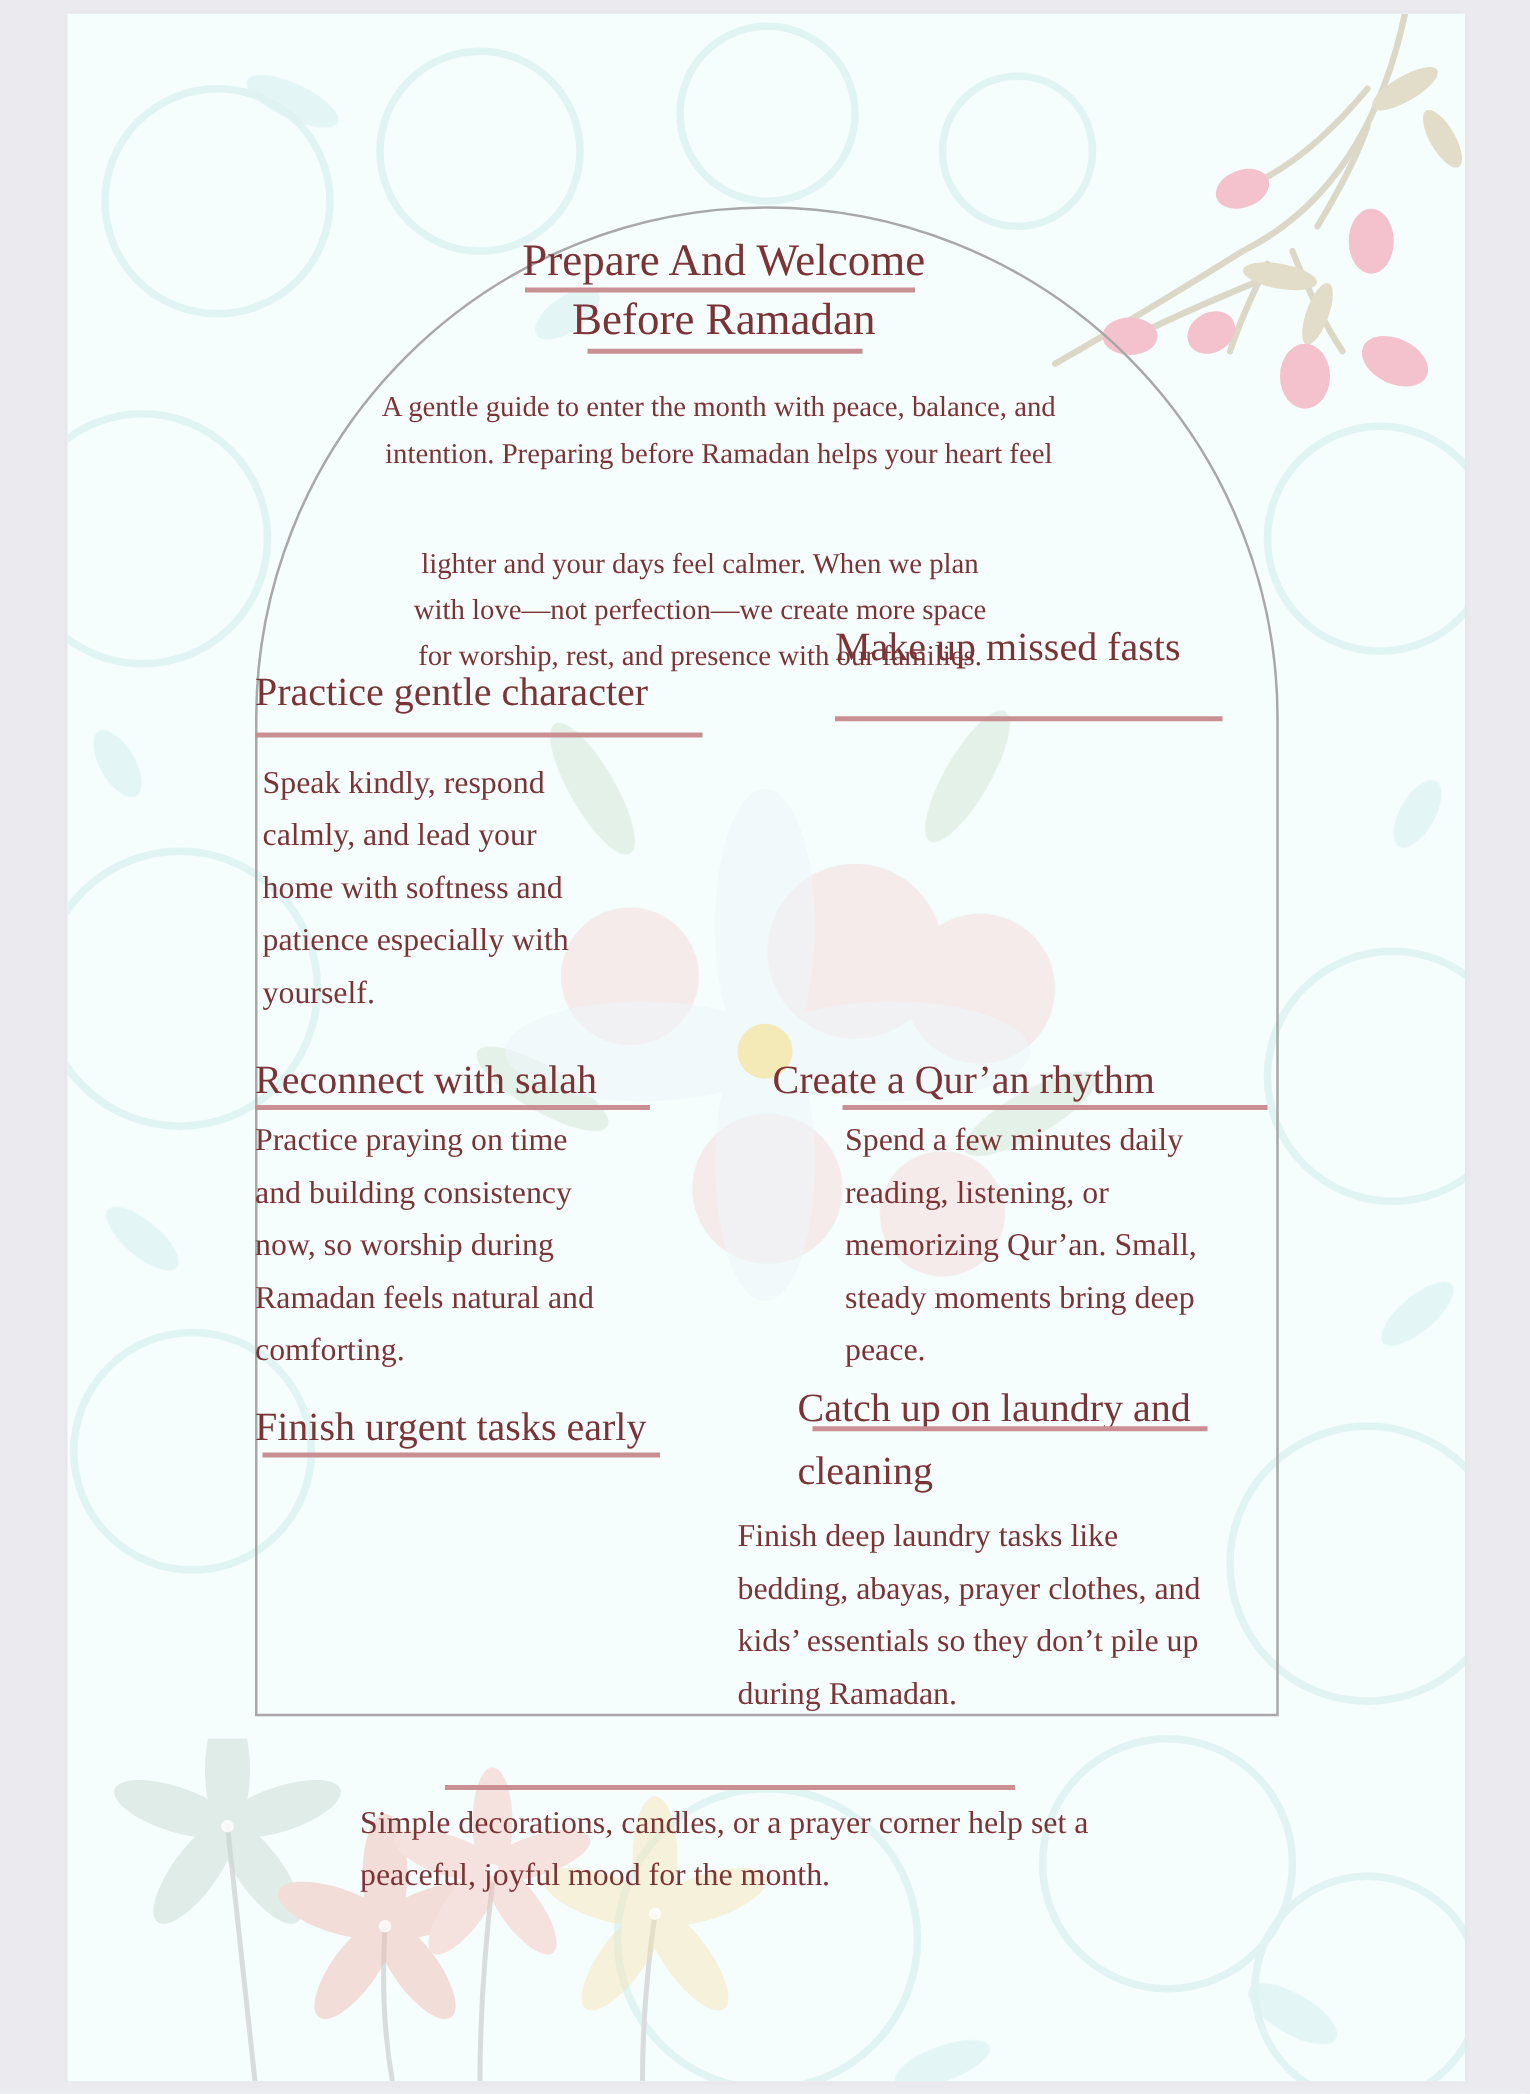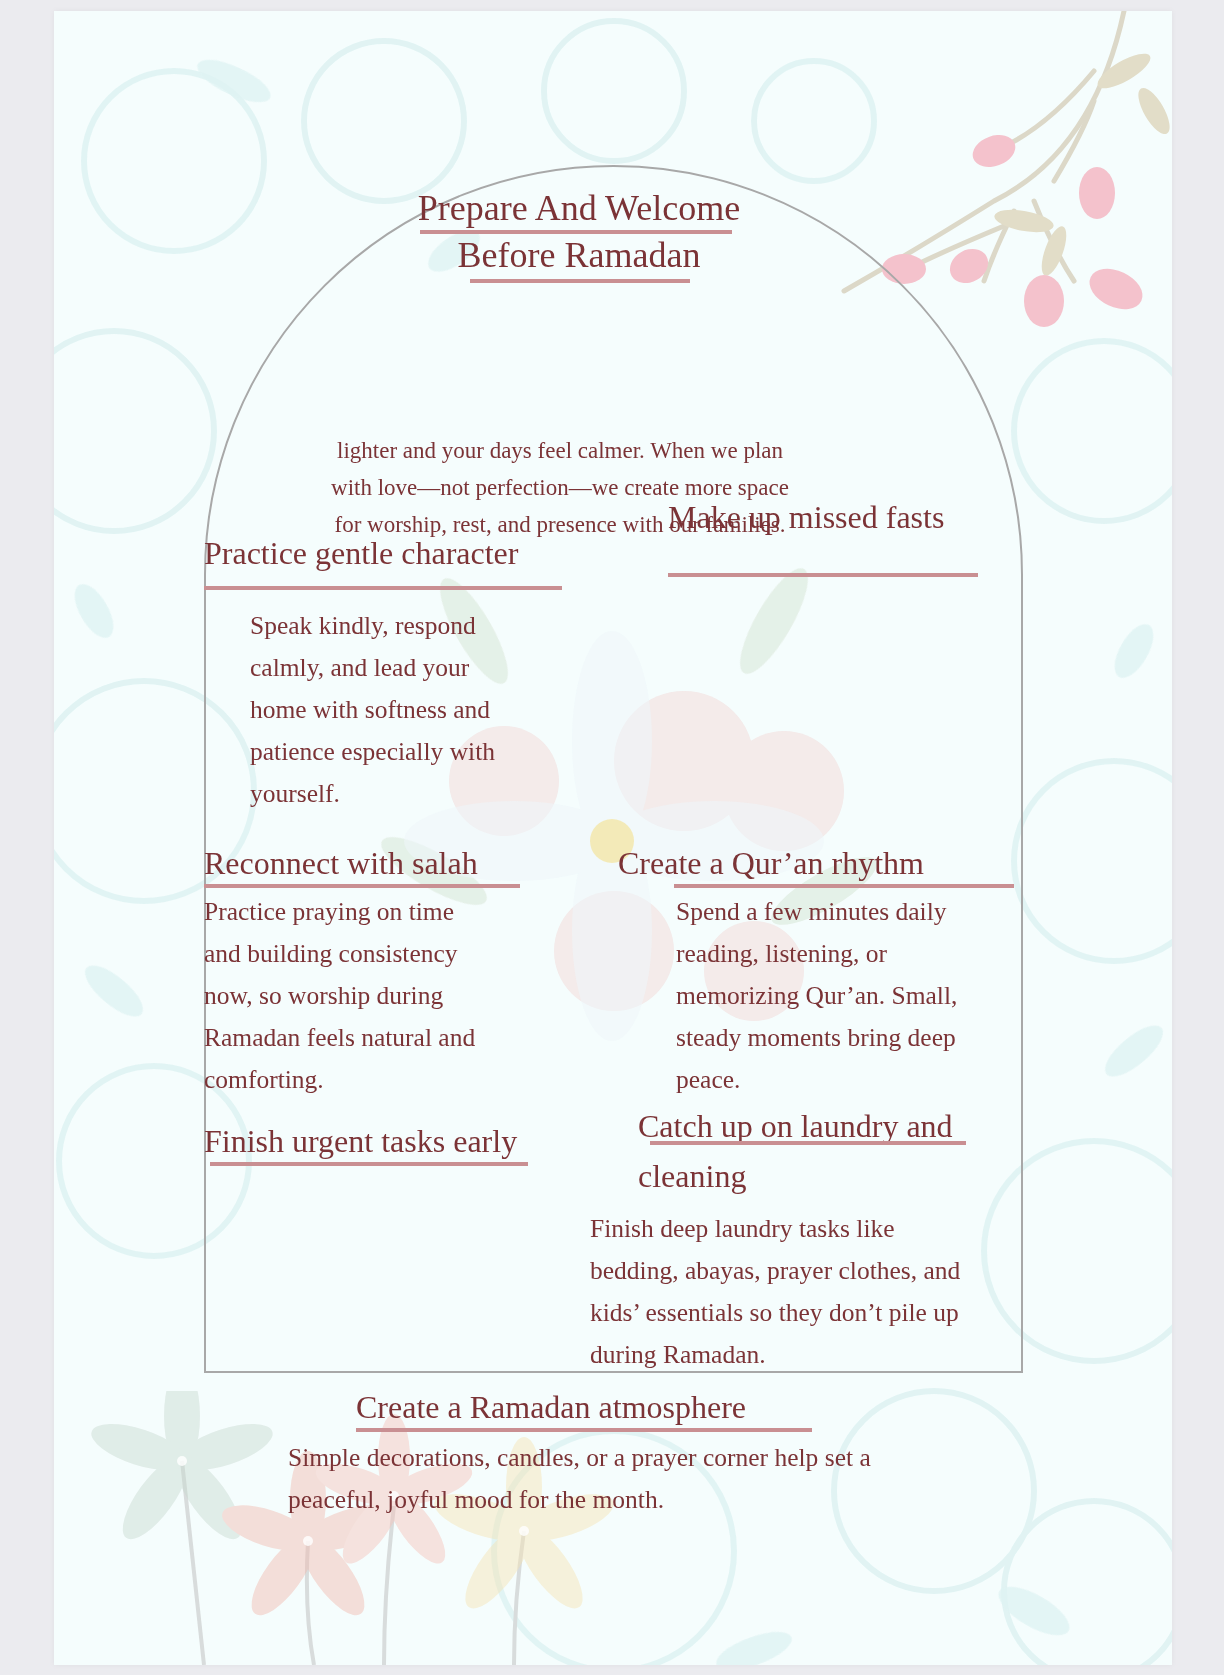--- a/index.html
+++ b/index.html
@@ -165,27 +165,29 @@
     </g>
   </svg>
 
   <div class="arch"></div>
 
   <p class="txt title" style="left:360px;top:172px;width:330px;">Prepare  And Welcome</p>
   <div class="uline" style="left:366px;top:219px;width:312px;"></div>
   <p class="txt title" style="left:360px;top:219px;width:330px;">Before Ramadan</p>
   <div class="uline" style="left:416px;top:268px;width:220px;"></div>
 
+  <p class="txt intro" style="left:206px;top:296px;width:630px;">A gentle guide to enter the month with peace, balance, and
+intention. Preparing before Ramadan helps your heart feel</p>
   <p class="txt intro" style="left:206px;top:378px;width:600px;margin-top:43px;">lighter and your days feel calmer. When we plan
 with love—not perfection—we create more space
 for worship, rest, and presence with our families.</p>
 
   <p class="txt heading" style="left:150px;top:498px;margin-top:24px;">Practice gentle character</p>
   <div class="uline" style="left:150px;top:575px;width:358px;"></div>
-  <p class="txt body" style="left:156px;top:594px;width:320px;margin-left:40px;">Speak kindly, respond
+  <p class="txt body" style="left:156px;top:594px;width:320px;">Speak kindly, respond
 calmly, and lead your
 home with softness and
 patience especially with
 yourself.</p>
 
   <p class="txt heading" style="left:614px;top:486px;">Make up missed fasts</p>
   <div class="uline" style="left:614px;top:562px;width:310px;"></div>
 
   <p class="txt heading" style="left:150px;top:832px;">Reconnect with salah</p>
   <div class="uline" style="left:150px;top:873px;width:316px;"></div>
@@ -207,18 +209,17 @@
   <div class="uline" style="left:156px;top:1151px;width:318px;"></div>
 
   <p class="txt heading" style="left:584px;top:1090px;line-height:50px;white-space:pre-line;">Catch up on laundry and
 cleaning</p>
   <div class="uline" style="left:596px;top:1130px;width:316px;"></div>
   <p class="txt body" style="left:536px;top:1197px;width:430px;">Finish deep laundry tasks like
 bedding, abayas, prayer clothes, and
 kids’ essentials so they don’t pile up
 during Ramadan.</p>
 
-  <p class="txt heading" style="left:302px;top:1376px;">Create a Ramadan atmosphere</p>
   <div class="uline" style="left:302px;top:1417px;width:456px;"></div>
   <p class="txt body" style="left:234px;top:1426px;width:700px;">Simple decorations, candles, or a prayer corner help set a
 peaceful, joyful mood for the month.</p>
 
 </div>
 
 </body></html>

